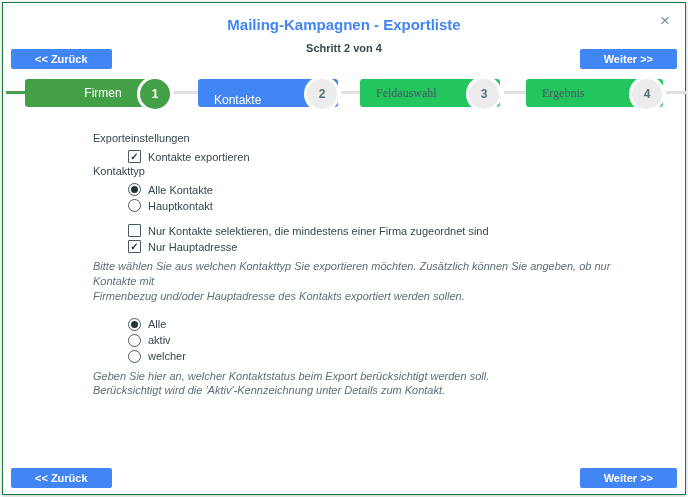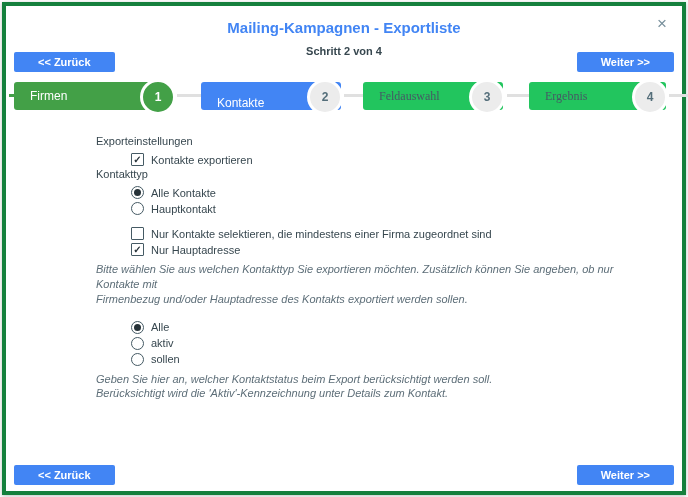--- a/index.html
+++ b/index.html
@@ -3,21 +3,21 @@
 <meta charset="utf-8">
 <style>
   html,body{margin:0;padding:0;}
   body{
     width:688px;height:497px;position:relative;overflow:hidden;
     background:#fff;font-family:"Liberation Sans", sans-serif;
     -webkit-font-smoothing:antialiased;
   }
   .dialog{
     position:absolute;inset:2px;background:#fff;
-    border:4px solid #15803d;box-shadow:0 1px 4px rgba(0,0,0,.25);
+    border:1px solid #15803d;box-shadow:0 1px 4px rgba(0,0,0,.25);
   }
   .title{
     position:absolute;top:13px;left:0;right:0;text-align:center;
     color:#4285f4;font-size:15px;font-weight:bold;
   }
   .step-text{
     position:absolute;top:39px;left:0;right:0;text-align:center;
     color:#37474f;font-size:11px;font-weight:bold;
   }
   .close{
@@ -88,21 +88,21 @@
   <div class="title">Mailing-Kampagnen - Exportliste</div>
   <div class="step-text">Schritt 2 von 4</div>
   <div class="close">×</div>
 
   <button class="btn top-back">&lt;&lt; Zurück</button>
   <button class="btn top-next">Weiter &gt;&gt;</button>
 
   <div class="stepbar">
     <div class="sline green" style="left:3px;width:20px;"></div>
 
-    <div class="bar done" style="left:8px;width:140px;">
+    <div class="bar done" style="left:22px;width:140px;justify-content:center;">
       <span>Firmen</span>
     </div>
     <div class="circle done" style="left:134px;">
       <span>1</span>
     </div>
 
     <div class="sline" style="left:171px;width:26px;"></div>
 
     <div class="bar active" style="left:195px;width:140px;align-items:flex-end;">
       <span>Kontakte</span>
@@ -175,21 +175,21 @@
       <div class="row">
         <span class="radio checked"></span>
         <span>Alle</span>
       </div>
       <div class="row">
         <span class="radio"></span>
         <span>aktiv</span>
       </div>
       <div class="row">
         <span class="radio"></span>
-        <span>sollen</span>
+        <span>welcher</span>
       </div>
     </div>
     <div class="helper">Geben Sie hier an, welcher Kontaktstatus beim Export berücksichtigt werden soll.
 Berücksichtigt wird die 'Aktiv'-Kennzeichnung unter Details zum Kontakt.</div>
 
   </div>
 
   <button class="btn bot-back">&lt;&lt; Zurück</button>
   <button class="btn bot-next">Weiter &gt;&gt;</button>
 

